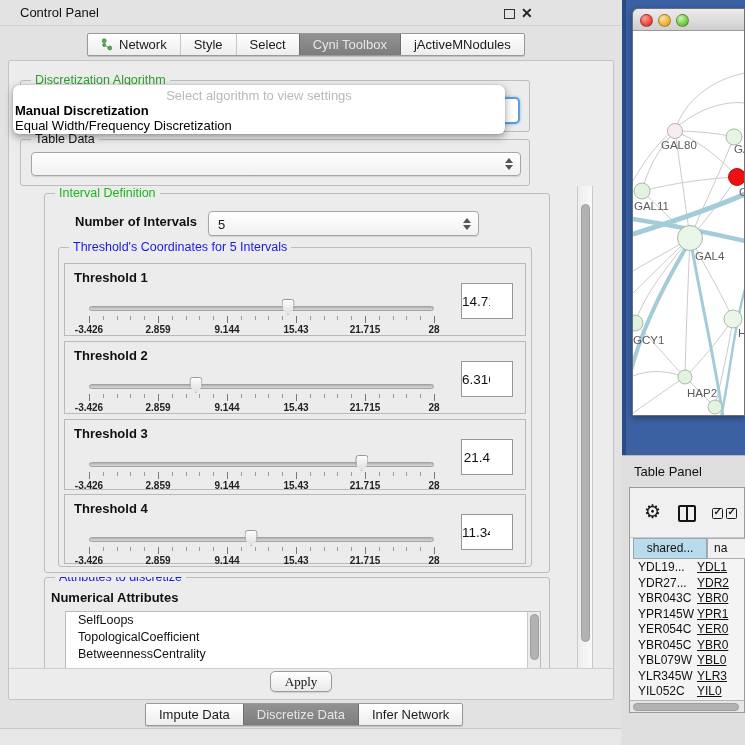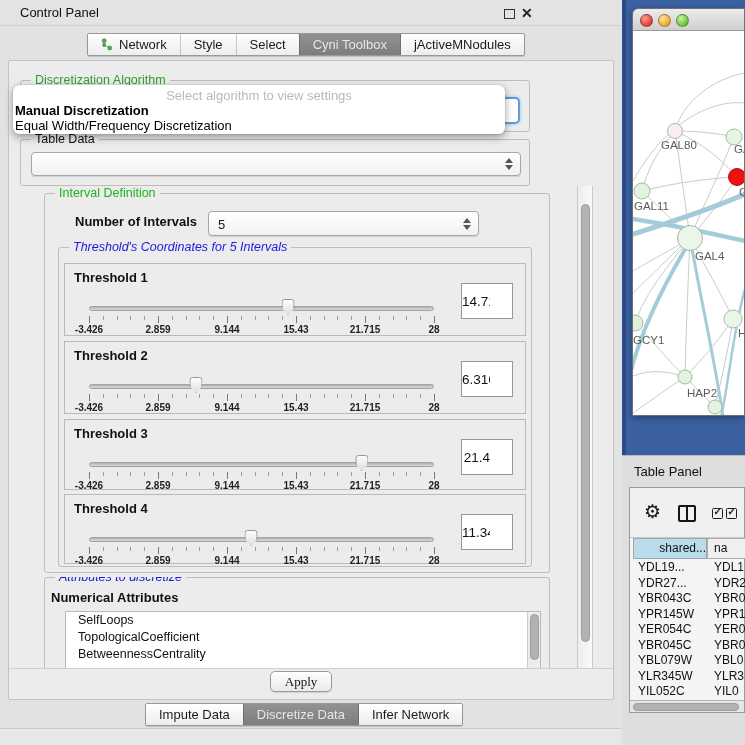--- a/index.html
+++ b/index.html
@@ -28,21 +28,21 @@
   .seg.after-selected { border-left:1px solid #6f6f6f; }
   #top-tabbar { left:87px; top:33px; }
   #bottom-tabbar { left:145px; top:703px; }
 
   
   #main-panel { left:8px; top:60px; width:606px; height:640px; background:#ececec; border:1px solid #c4c4c4; border-radius:2px; }
 
   .groupbox { position:absolute; border:1px solid #bdbdbd; border-radius:3px; }
   .legend { position:absolute; top:-8px; left:10px; background:#ececec; padding:0 4px; font-size:12.5px; white-space:nowrap; }
   .legend.green { color:#1db41d; }
-  .legend.blue  { color:#1a1ae0;font-style:italic; }
+  .legend.blue  { color:#1a1ae0; }
   .legend.dark  { color:#111; }
 
   
   .combo { position:absolute; background:linear-gradient(#ffffff,#f1f1f1); border:1px solid #a6a6a6; border-radius:4px; box-shadow:0 1px 1px rgba(0,0,0,.12); font-size:13px; }
   .combo .val { position:absolute; left:9px; top:50%; transform:translateY(-50%); white-space:nowrap; }
   .stepper { position:absolute; right:7px; top:50%; transform:translateY(-50%); width:8px; height:12px; }
   .stepper::before { content:""; position:absolute; left:0; top:0; border-left:4px solid transparent; border-right:4px solid transparent; border-bottom:5px solid #555; }
   .stepper::after  { content:""; position:absolute; left:0; bottom:0; border-left:4px solid transparent; border-right:4px solid transparent; border-top:5px solid #555; }
 
   
@@ -104,27 +104,27 @@
   #tp-title { position:absolute; left:12px; top:8px; font-size:13px; color:#111; }
   #tp-panel { position:absolute; left:7px; top:31px; width:116px; height:226px; background:#f4f4f4; border:1px solid #9a9a9a; }
   #tp-toolbar { position:absolute; left:0; top:0; width:100%; height:50px; background:#f0f0f0; border-bottom:1px solid #c9c9c9; }
   #gear-ic { position:absolute; left:14px; top:14px; font-size:19px; line-height:20px; color:#141414; }
   #col-ic { position:absolute; left:48px; top:17px; width:18px; height:17px; border:2px solid #141414; border-radius:2px; }
   #col-ic::after { content:""; position:absolute; left:50%; top:0; width:2px; height:100%; background:#141414; transform:translateX(-50%); }
   .chk { position:absolute; top:20px; width:11px; height:11px; border:1.5px solid #1d1d1d; border-radius:1.5px; }
   .chk::after { content:"✓"; position:absolute; left:0.5px; top:-3px; font-size:10px; font-weight:bold; color:#1d1d1d; }
   #chk1 { left:82px; } #chk2 { left:96px; }
   #tp-header { position:absolute; left:0; top:50px; width:100%; height:21px; }
-  .th { position:absolute; top:0; height:21px; border:1px solid #9aa7ad; background:#b9dcec; font-size:12px; color:#111; text-align:right; line-height:19px; overflow:hidden; white-space:nowrap; }
+  .th { position:absolute; top:0; height:21px; border:1px solid #9aa7ad; background:#b9dcec; font-size:12px; color:#111; text-align:center; line-height:19px; overflow:hidden; white-space:nowrap; }
   #th1 { left:3px; width:74px; }
   #th2 { left:77px; width:40px; text-align:left; padding-left:6px; background:#f0f0f0; border-color:#adadad; }
   #tp-rows { position:absolute; left:3px; top:72px; width:113px; height:140px; overflow:hidden; }
   .trow { position:relative; height:15.5px; font-size:12px; color:#111; white-space:nowrap; }
   .td1 { position:absolute; left:5px; }
-  .td2 { position:absolute; left:81px; }
+  .td2 { position:absolute; left:64px;text-decoration:underline; }
   #tp-hscroll { position:absolute; left:0; top:212px; width:100%; height:12px; background:#e6e6e6; border-top:1px solid #b5b5b5; }
   #tp-hscroll .scroll-thumb { left:3px; top:1.5px; width:106px; height:8px; }
 
   svg text { font-family:"Liberation Sans", sans-serif; }
 </style>
 </head>
 <body>
 
 <div class="abs" id="cp-titlebar">
   <div class="abs" id="cp-title">Control Panel</div>

